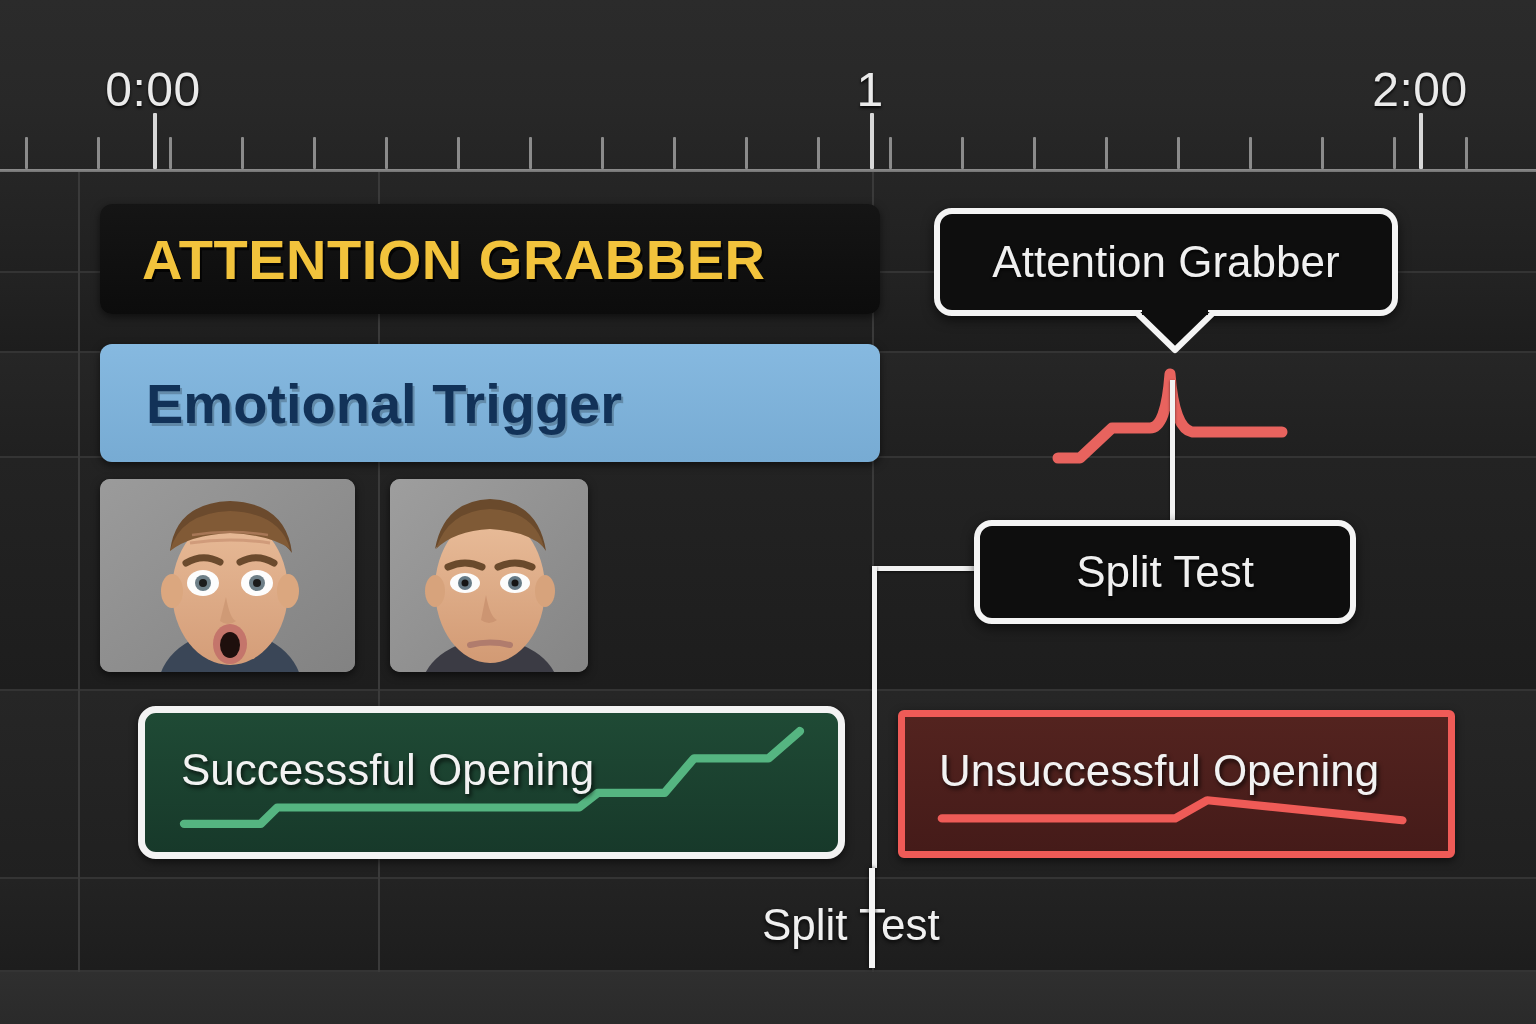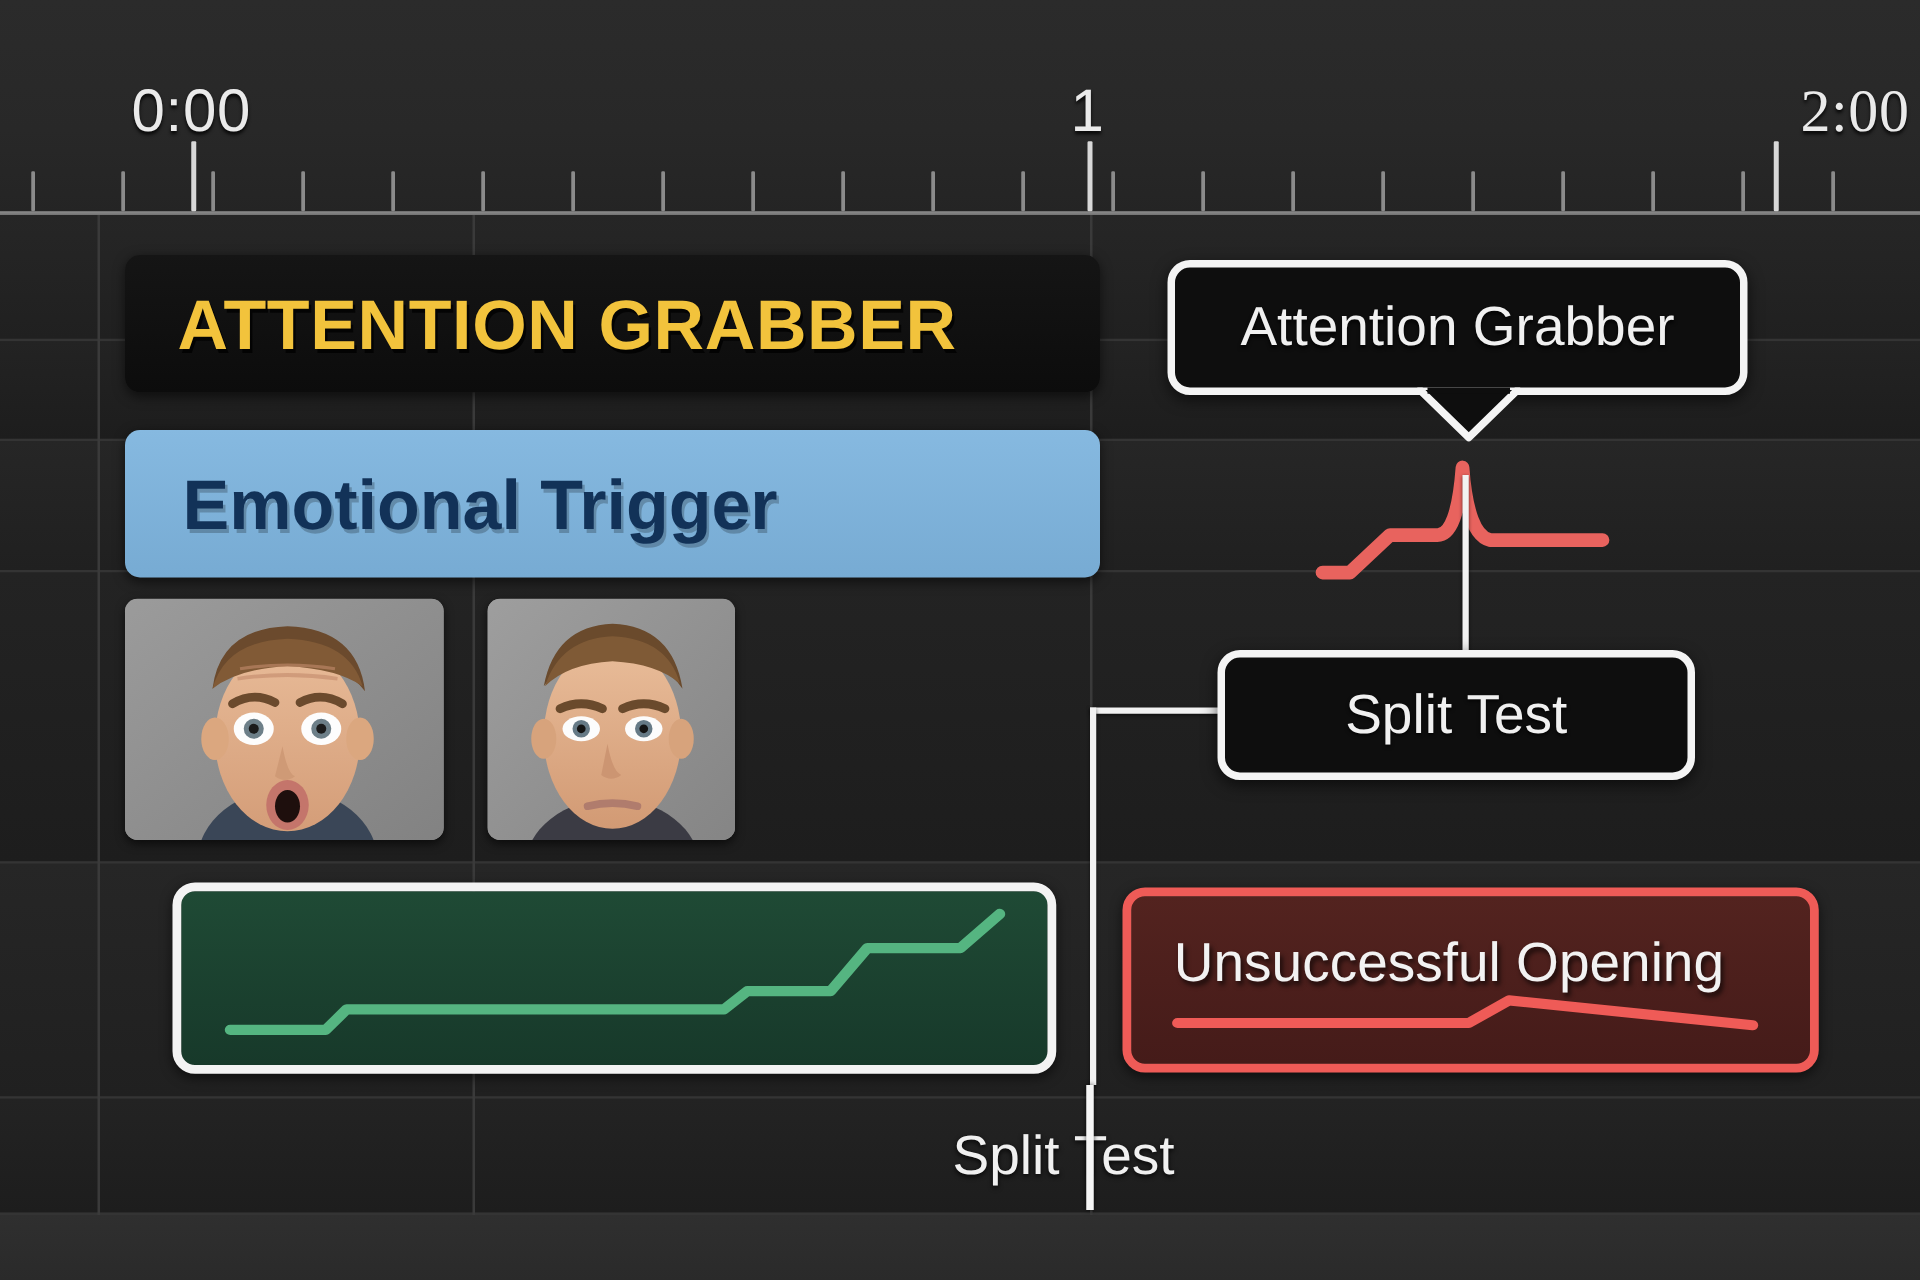--- a/index.html
+++ b/index.html
@@ -47,21 +47,21 @@
   .thumb{position:absolute;border-radius:10px;overflow:hidden;
          background:#8f8f8f;box-shadow:0 3px 8px rgba(0,0,0,.6);}
   .thumb svg{display:block;width:100%;height:100%;}
 
   #clip-success{background:linear-gradient(180deg,#1f4a35,#17392a);
       border:7px solid #f3f3f3;border-radius:18px;}
   #clip-success .clip-title{color:#f2f2f2;font-size:44px;font-weight:400;
       padding-left:36px;margin-top:-26px;text-shadow:2px 3px 4px rgba(0,0,0,.7);}
 
   #clip-fail{background:linear-gradient(180deg,#53231f,#451b19);
-      border:7px solid #ef5b57;border-radius:18px;}
+      border:7px solid #ef5b57;border-radius:6px;}
   #clip-fail .clip-title{color:#f2f2f2;font-size:44px;font-weight:400;
       padding-left:34px;margin-top:-26px;text-shadow:2px 3px 4px rgba(0,0,0,.7);}
 
   .spark{position:absolute;left:0;top:0;width:100%;height:100%;z-index:1;}
 
   
   .callout{position:absolute;box-sizing:border-box;
       background:#0e0e0e;border:6px solid #f4f4f4;border-radius:18px;
       display:flex;align-items:center;justify-content:center;
       box-shadow:0 4px 12px rgba(0,0,0,.6);z-index:30;}
@@ -104,21 +104,21 @@
       <div class="tick minor" style="left: 1177px;"></div>
       <div class="tick minor" style="left: 1249px;"></div>
       <div class="tick minor" style="left: 1321px;"></div>
       <div class="tick minor" style="left: 1393px;"></div>
       <div class="tick minor" style="left: 1465px;"></div>
       <div class="tick major" style="left: 153px;"></div>
       <div class="tick major" style="left: 870px;"></div>
       <div class="tick major" style="left: 1419px;"></div>
       <div class="rlabel" style="left: 153px;">0:00</div>
       <div class="rlabel" style="left: 870px;">1</div>
-      <div class="rlabel" style="left: 1484px; font-family: Liberation Serif, serif;">2:00</div>
+      <div class="rlabel" style="left: 1420px;">2:00</div>
     </div>
 
   <div class="tracks" id="tracks">
       <div class="row" style="top: 0px; height: 101px;"></div>
       <div class="row alt" style="top: 101px; height: 80px;"></div>
       <div class="row" style="top: 181px; height: 105px;"></div>
       <div class="row alt" style="top: 286px; height: 233px;"></div>
       <div class="row" style="top: 519px; height: 188px;"></div>
       <div class="row alt" style="top: 707px; height: 93px;"></div>
     </div>
@@ -200,20 +200,21 @@
       <path d="M108 88 Q125 80 142 88" stroke="#6a4a2c" stroke-width="7" fill="none" stroke-linecap="round"></path>
       <path d="M96 116 Q100 138 107 141 Q99 147 91 141" fill="#cc9572"></path>
       <path d="M80 166 Q100 161 120 166" stroke="#b07c6d" stroke-width="6" fill="none" stroke-linecap="round"></path>
     </svg>
   </div>
 
   <div class="clip" id="clip-success" style="left:138px;top:706px;width:707px;height:153px;">
     <svg class="spark" viewBox="0 0 707 153" preserveAspectRatio="none">
       <polyline points="40,122 118,122 135,104 443,104 462,88 530,88 560,50 636,50 668,20" fill="none" stroke="#55b581" stroke-width="9" stroke-linecap="round" stroke-linejoin="round"></polyline>
     </svg>
+    <span class="clip-title">Successsful Opening</span>
   </div>
 
   <div class="clip" id="clip-fail" style="left:898px;top:710px;width:557px;height:148px;">
     <svg class="spark" viewBox="0 0 557 148" preserveAspectRatio="none">
       <polyline points="38,112 277,112 310,92 510,114" fill="none" stroke="#ef5b57" stroke-width="9" stroke-linecap="round" stroke-linejoin="round"></polyline>
     </svg>
     <span class="clip-title">Unsuccessful Opening</span>
   </div>
 
   <svg style="position:absolute;left:1040;top:350px;left:1040px;width:260px;height:125px;z-index:20;" viewBox="0 0 260 125">

